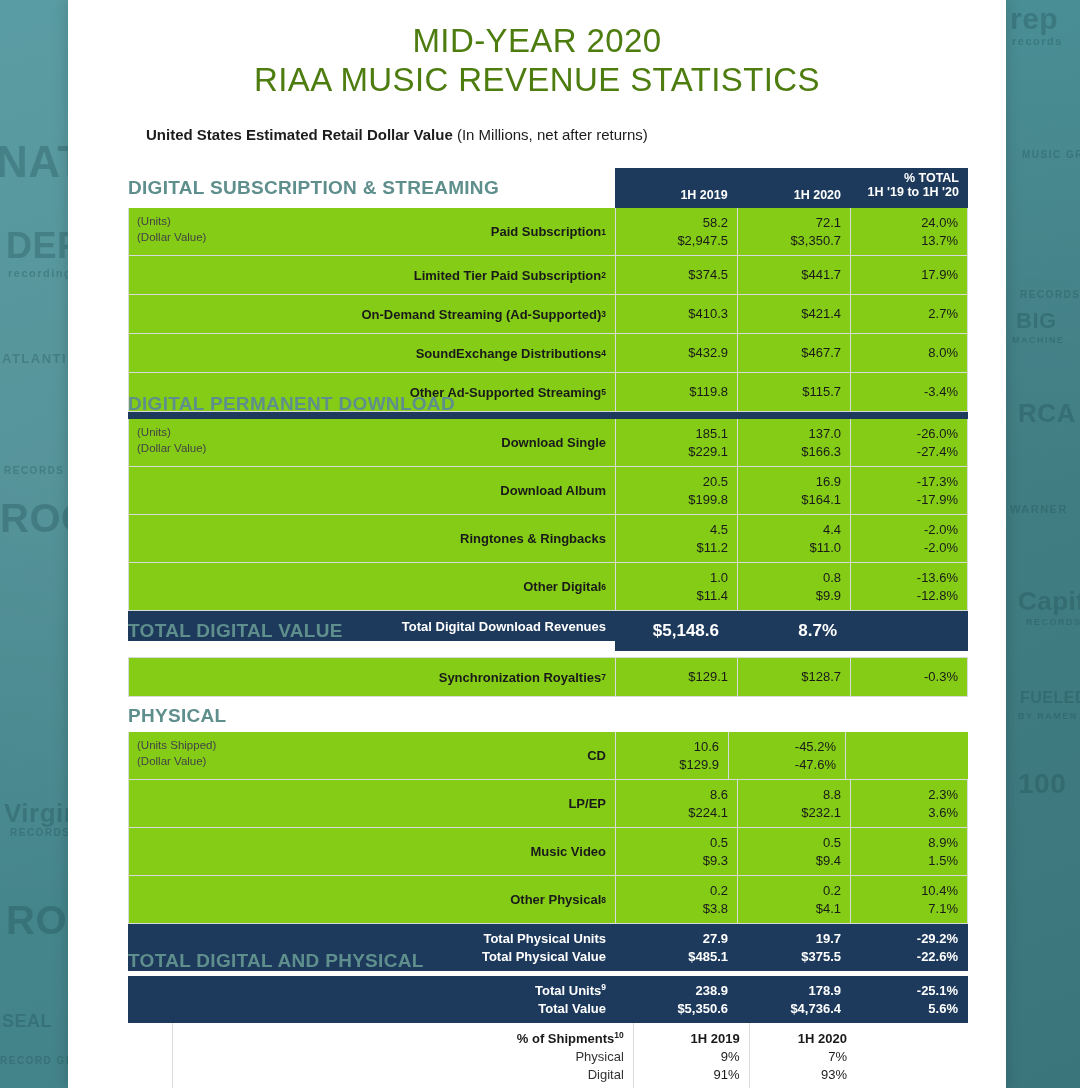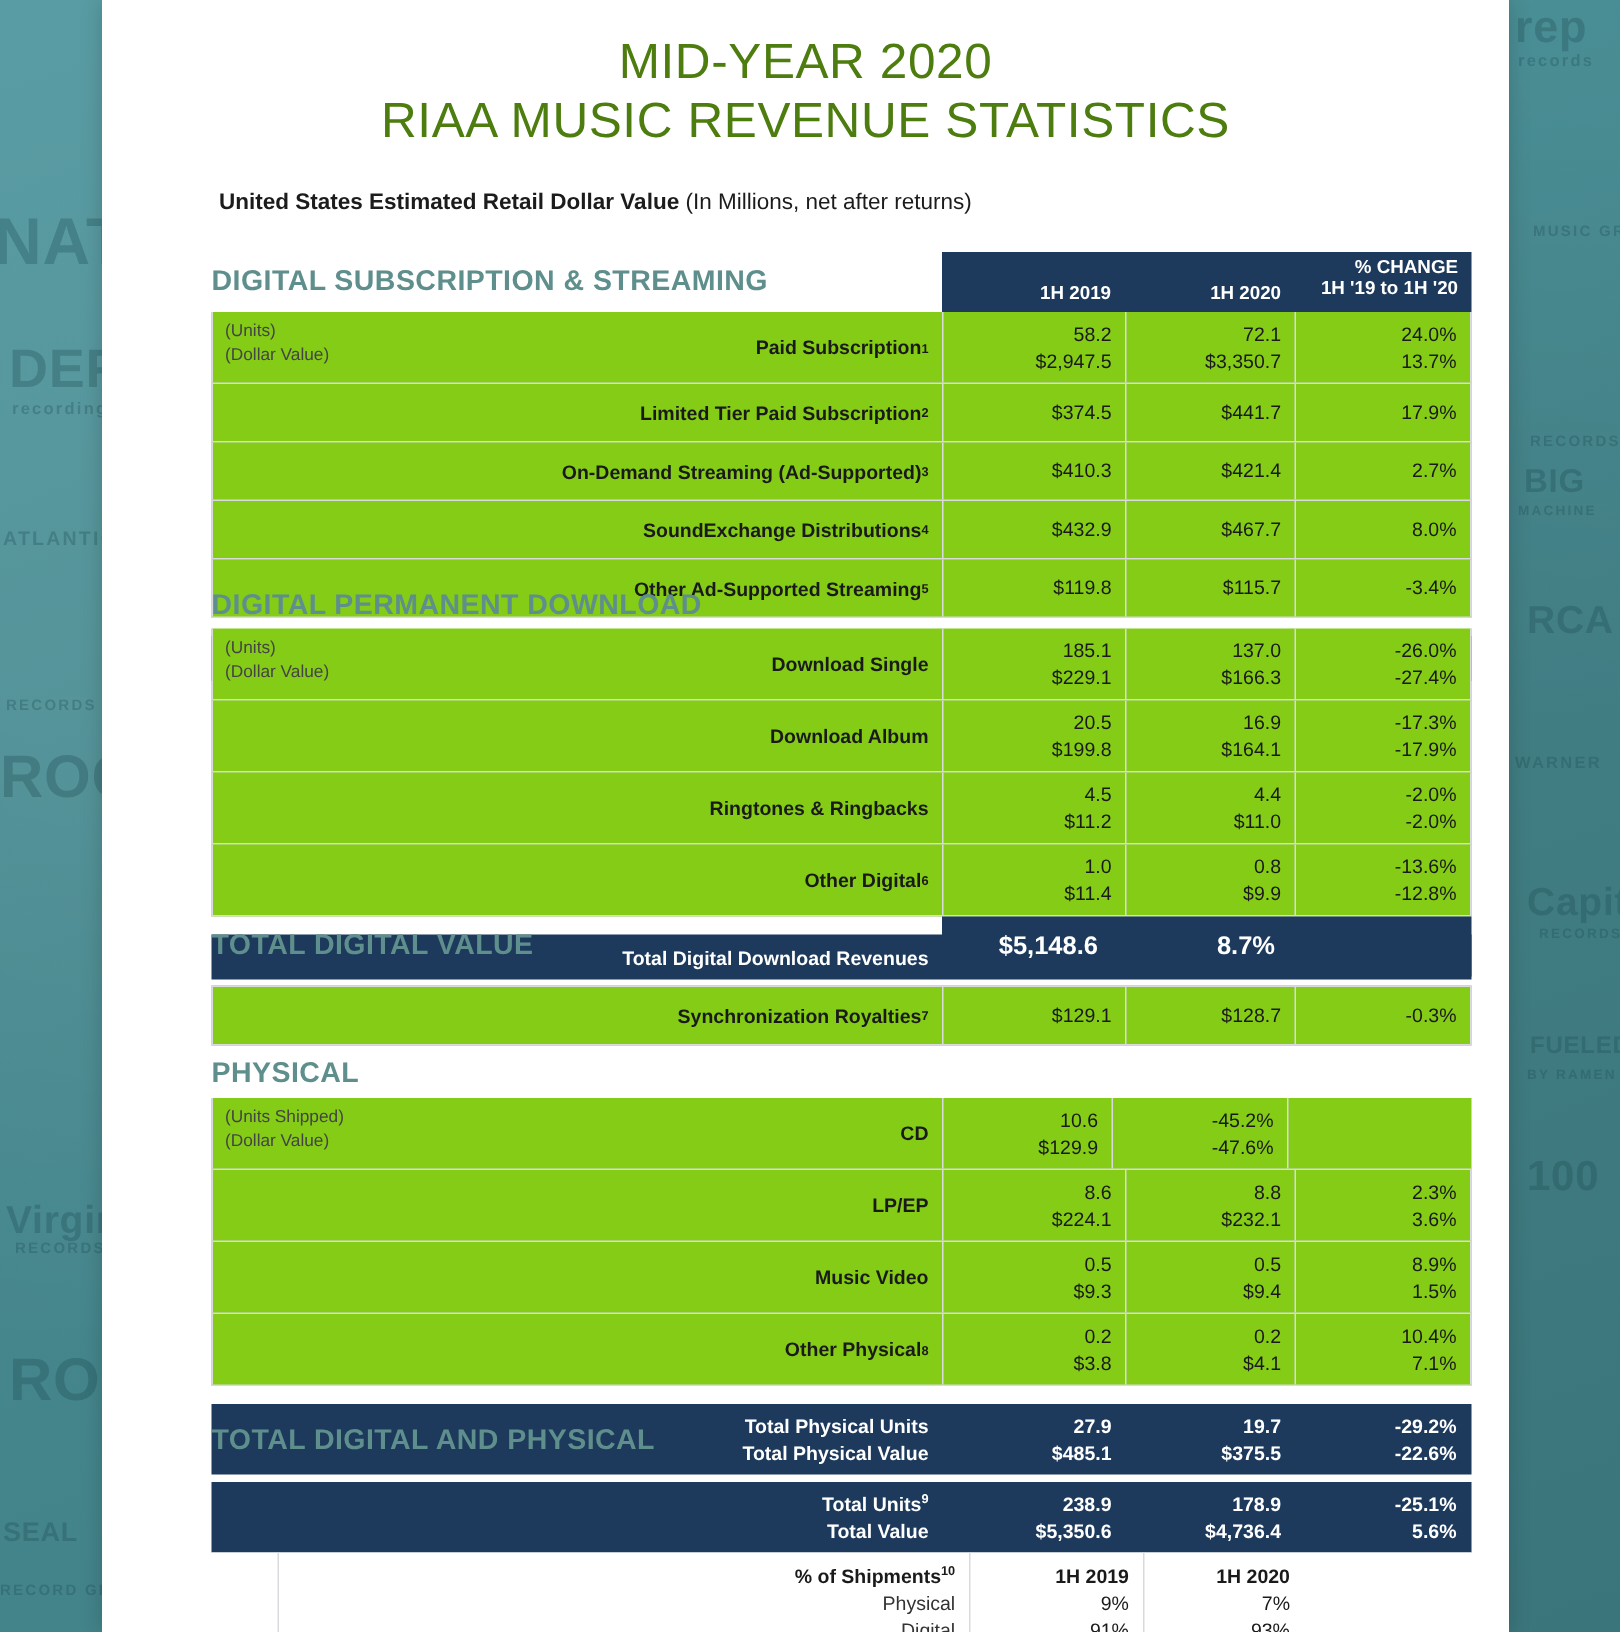--- a/index.html
+++ b/index.html
@@ -72,21 +72,21 @@
   .subtitle {
     margin: 26px 0 0 78px;
     font-size: 15px;
     color: #1c1c1c;
   }
   .subtitle b { font-weight: 800; }
   .subtitle span { font-weight: 400; }
 
   
   
-  .tbl { position: absolute; left: 73px; width: 840px; }
+  .tbl { position: absolute; left: 60px; width: 840px; }
 
   .sec-head {
     color: #5f8f8c;
     font-size: 19px;
     font-weight: 700;
     letter-spacing: .3px;
     height: 28px;
     display: flex;
     align-items: center;
   }
@@ -145,21 +145,20 @@
   .n1 { width: 122px; }
   .n2 { width: 113px; }
   .n3 { width: 118px; }
 
   
   .row.total {
     background: #1d3a5c;
     border-bottom: none;
     border-top: none;
     min-height: 30px;
-    margin-top: 12px;
   }
   .row.total .lbl,
   .row.total .num {
     color: #ffffff;
     border-color: transparent;
     font-weight: 800;
   }
   .row.total .lbl { font-size: 13px; }
   .row.total .num { font-size: 13px; }
 
@@ -254,21 +253,21 @@
   </div>
 
   <div id="table-root">
       <div class="tbl" style="top: 168px;">
         <div style="position: relative; height: 40px;">
           <div class="sec-head" style="height: 40px;">DIGITAL SUBSCRIPTION &amp; STREAMING</div>
           <div class="colhead">
             <div class="ch ch-y1">1H 2019</div>
             <div class="ch ch-y2">1H 2020</div>
             <div class="ch ch-pc" style="flex-direction: column; align-items: flex-end; justify-content: center;">
-              <div>% CHANGE</div>
+              <div>% TOTAL</div>
               <div>1H '19 to 1H '20</div>
             </div>
           </div>
         </div>
         <div class="row">
           <div class="lbl">
             <div class="units-note">
               <div>(Units)</div>
               <div>(Dollar Value)</div>
             </div>

